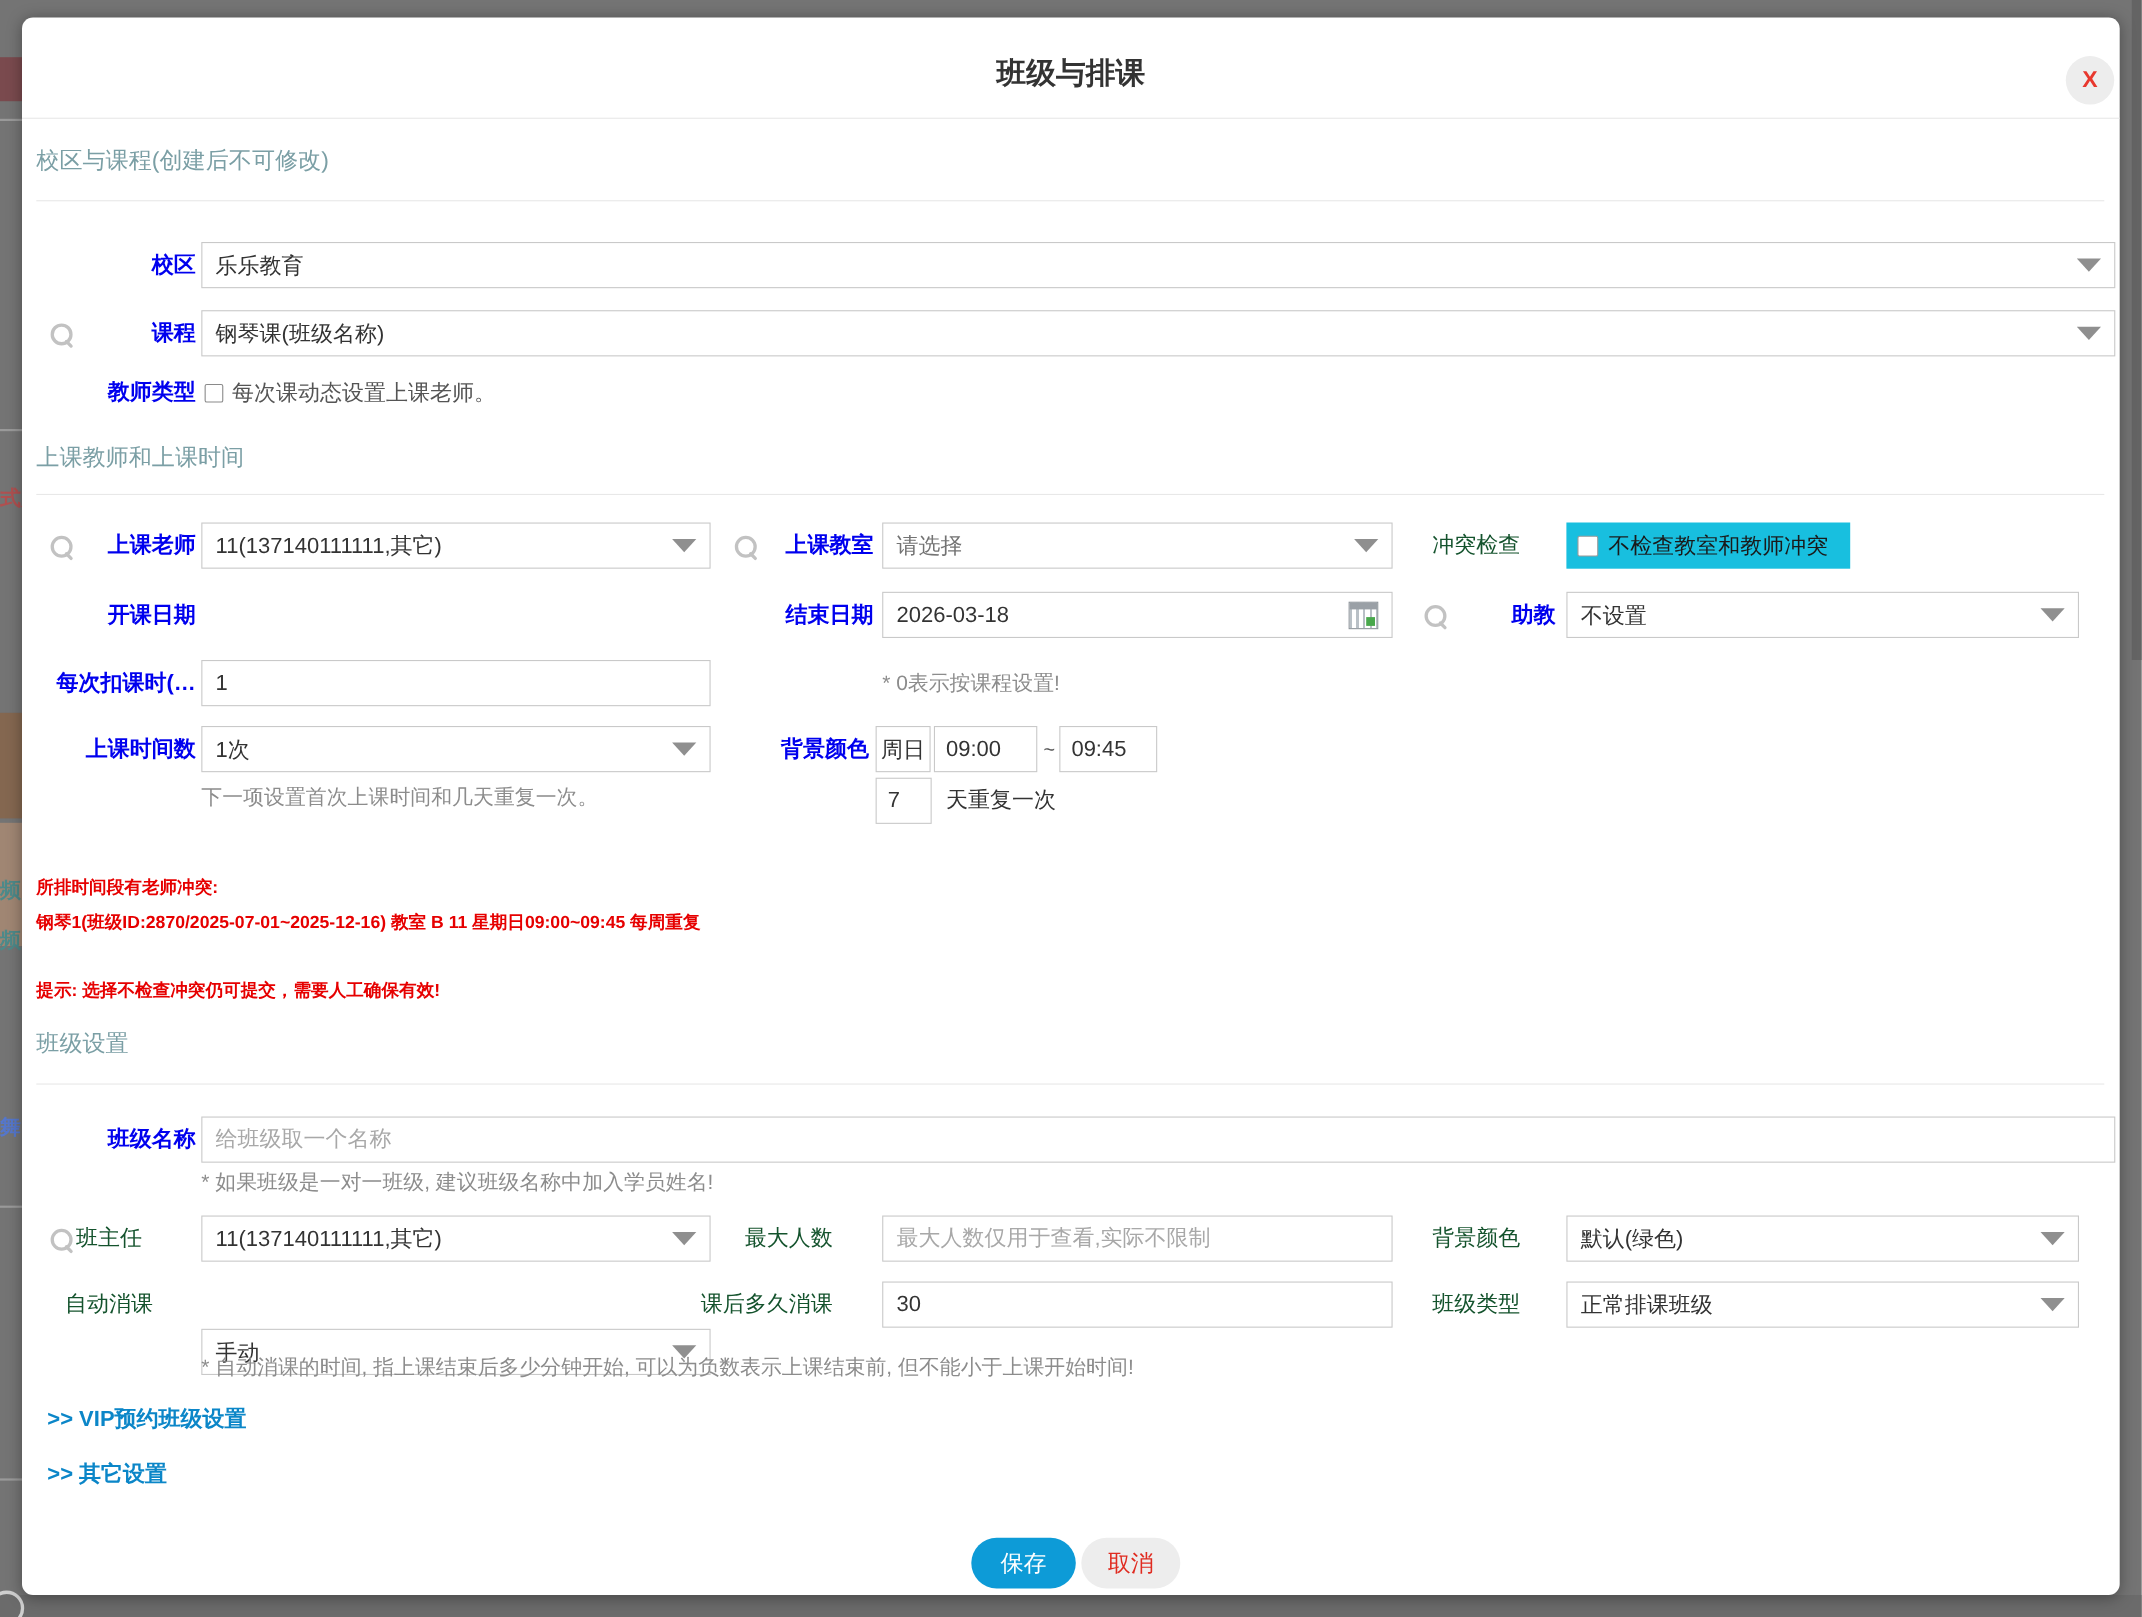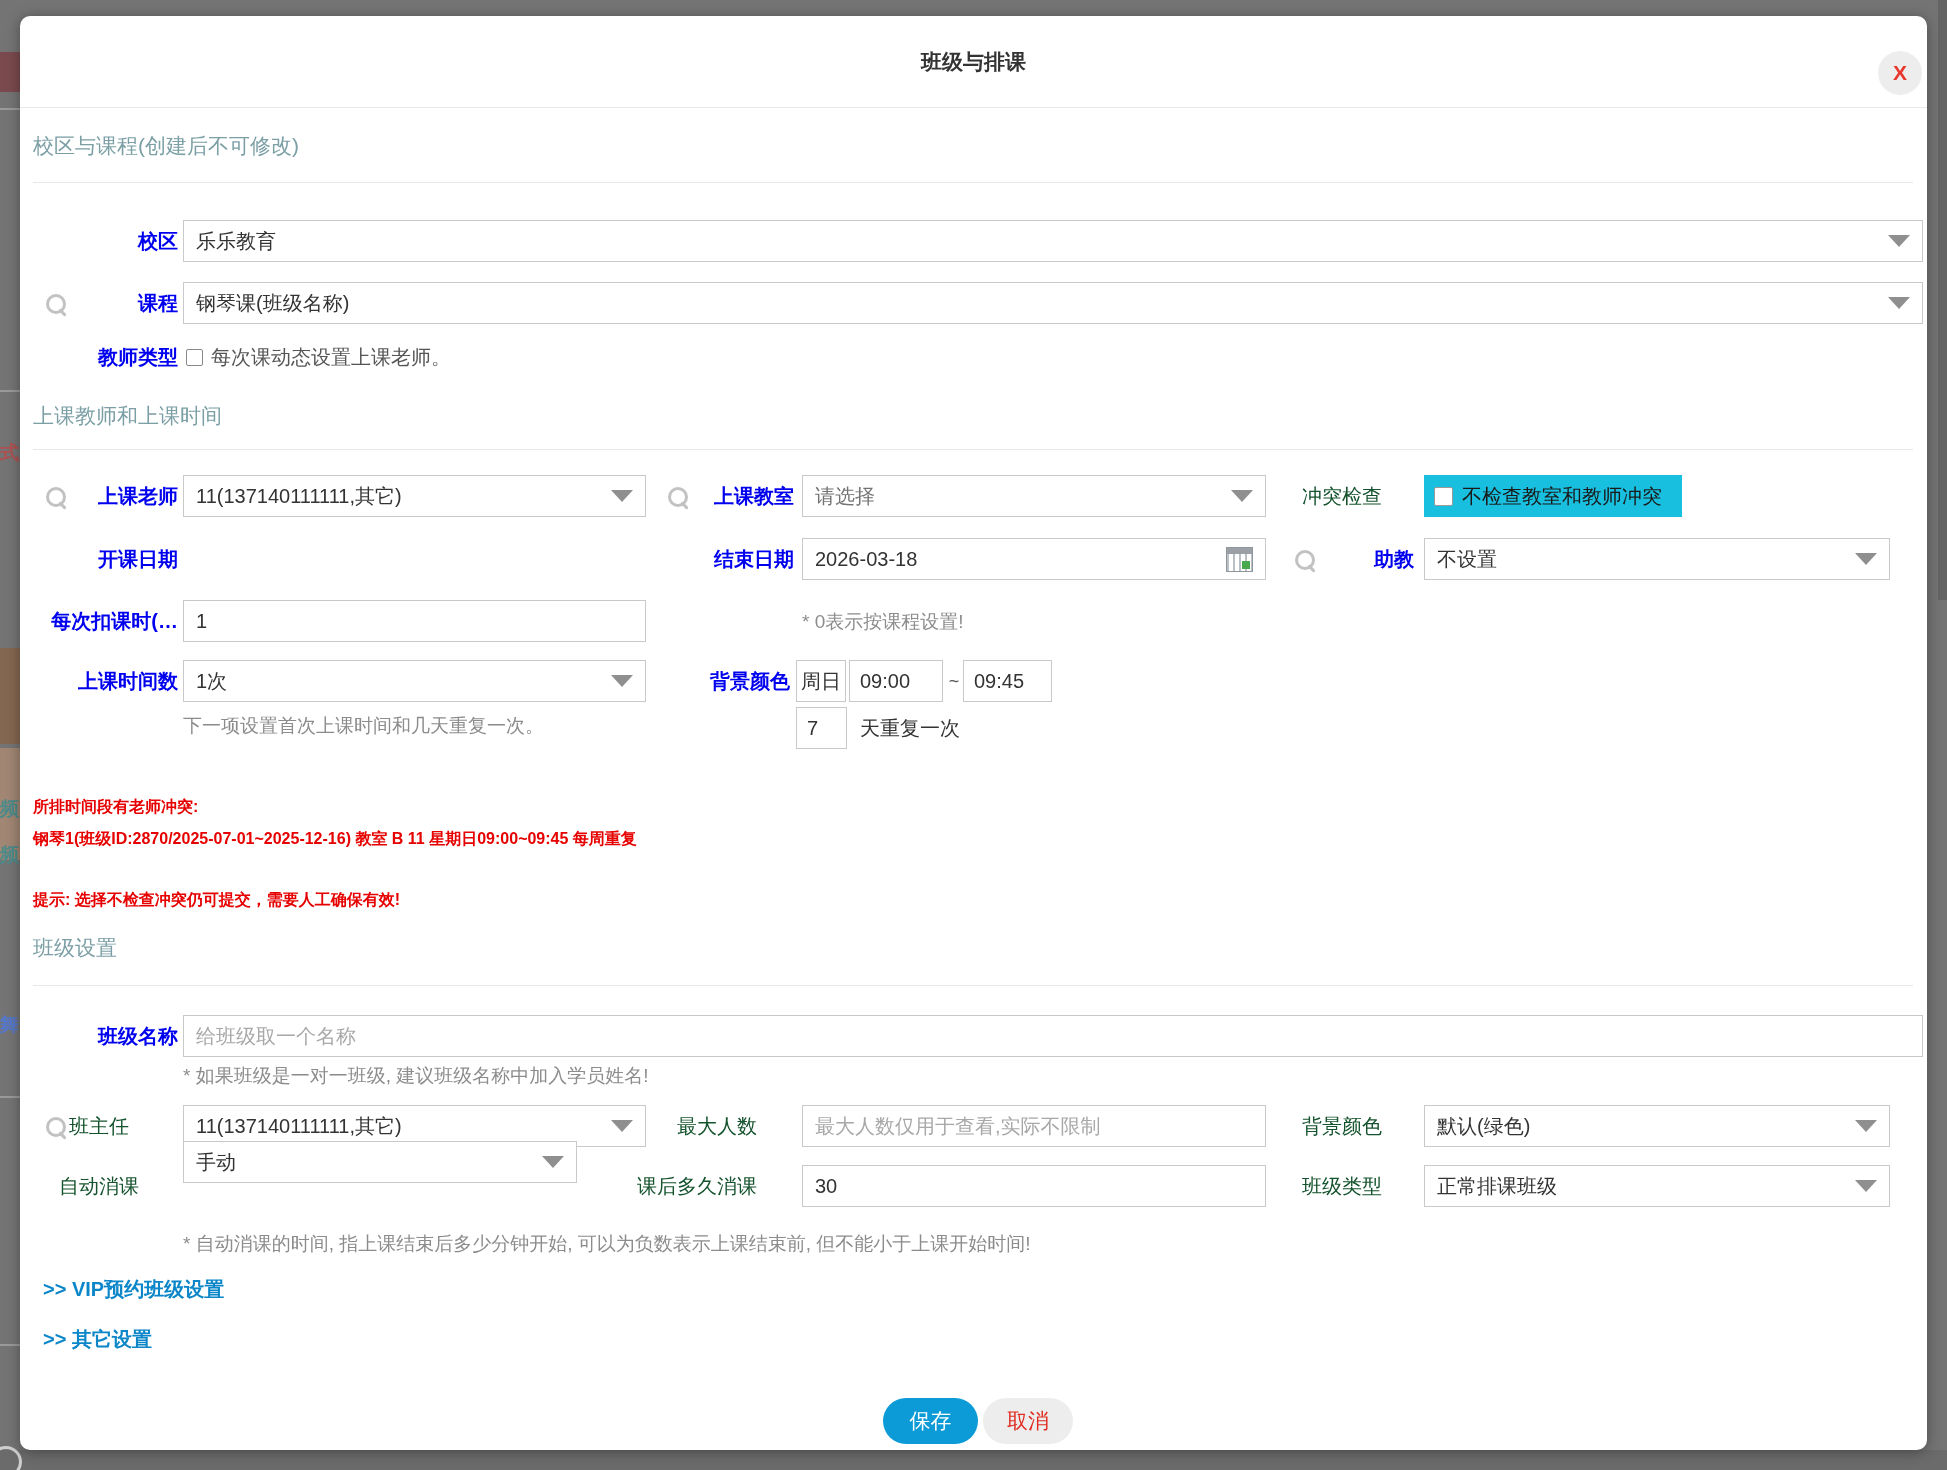--- a/index.html
+++ b/index.html
@@ -19,21 +19,21 @@
   .bd-circ{left:-10px;top:1446px;width:26px;height:26px;border:3px solid #cfcfcf;border-radius:50%;background:transparent;}
   .bd-bottom{left:0;top:1450px;width:1947px;height:20px;background:#6b6b6b;}
 
   
   .modal{
     position:absolute;left:20px;top:16px;width:1907px;height:1434px;
     background:#ffffff;border-radius:10px;box-shadow:0 2px 14px rgba(0,0,0,.35);
   }
   .modal *{box-sizing:border-box;}
   .abs{position:absolute;}
-  .title{left:0;top:32px;width:100%;text-align:center;font-size:21px;font-weight:bold;color:#333;}
+  .title{left:0;top:32px;width:100%;text-align:center;font-size:27px;font-weight:bold;color:#333;}
   .close-btn{
     left:1858px;top:35px;width:44px;height:44px;border-radius:50%;
     background:#ededed;color:#e8382e;font-weight:bold;font-size:21px;
     display:flex;align-items:center;justify-content:center;cursor:pointer;
   }
   .hr{height:1px;background:#e8e8e8;}
   .sec{font-size:21px;color:#7b9fa5;}
 
   .lbl{font-size:20px;font-weight:bold;color:#0000ee;text-align:right;line-height:42px;white-space:nowrap;}
   .lblk{font-size:20px;font-weight:400;color:#14532d;text-align:center;line-height:42px;white-space:nowrap;}
@@ -226,21 +226,21 @@
   <div class="abs lblk" style="left:620px;top:1089px;width:154px;">最大人数</div>
   <input class="abs tbox" style="left: 782px; top: 1089px; width: 464px;" placeholder="最大人数仅用于查看,实际不限制">
 
   <div class="abs lblk" style="left:1250px;top:1089px;width:144px;">背景颜色</div>
   <div class="abs field" style="left:1404px;top:1089px;width:466px;">
     <span>默认(绿色)</span>
     <span class="arrow"></span>
   </div>
 
   <div class="abs lblk" style="left:0;top:1149px;width:158px;">自动消课</div>
-  <div class="abs field" style="left:163px;top:1125px;width:394px;">
+  <div class="abs field" style="left:163px;top:1192px;width:463px;">
     <span>手动</span>
     <span class="arrow"></span>
   </div>
 
   <div class="abs lblk" style="left:580px;top:1149px;width:194px;">课后多久消课</div>
   <input class="abs tbox" style="left: 782px; top: 1149px; width: 464px;" value="30">
 
   <div class="abs lblk" style="left:1250px;top:1149px;width:144px;">班级类型</div>
   <div class="abs field" style="left:1404px;top:1149px;width:466px;">
     <span>正常排课班级</span>

